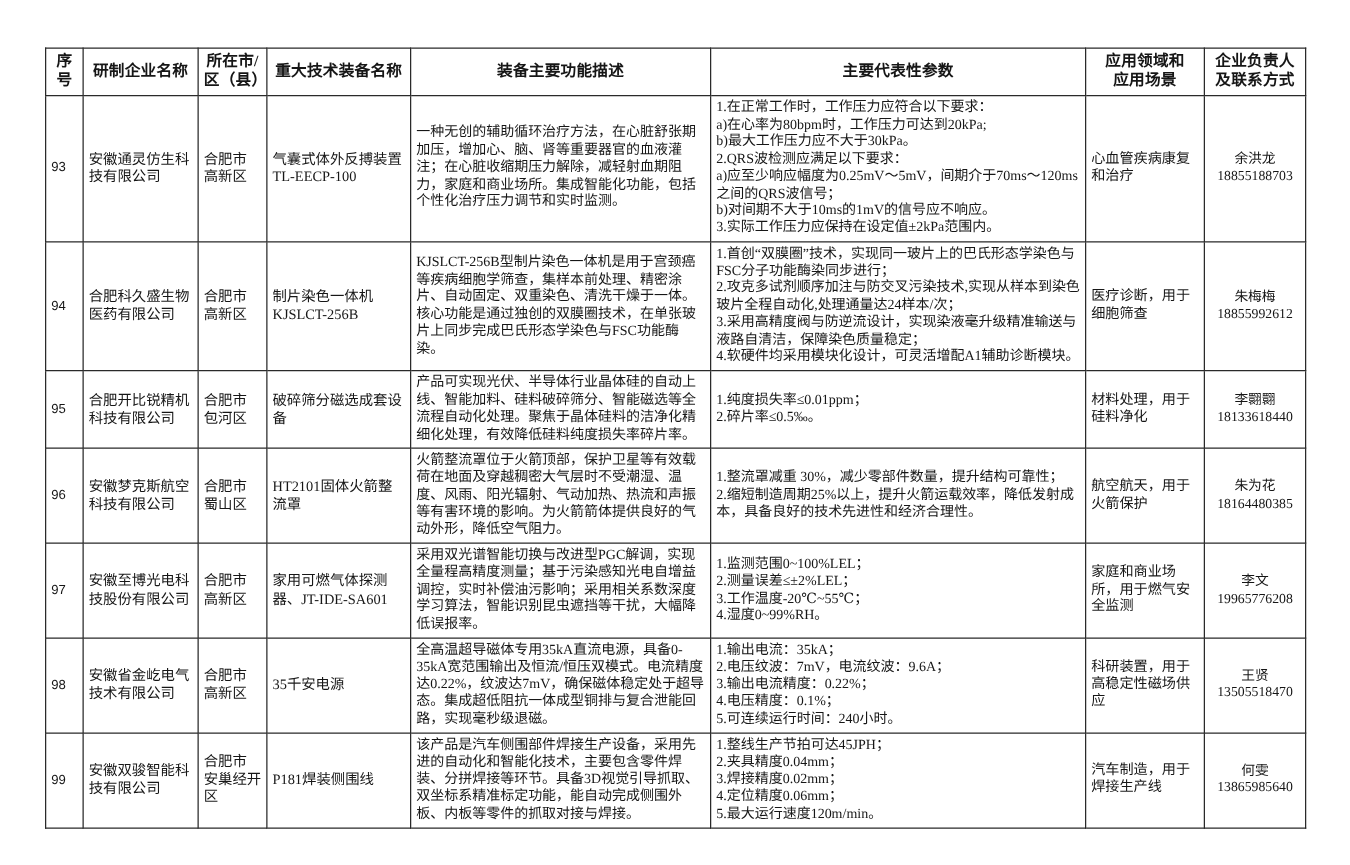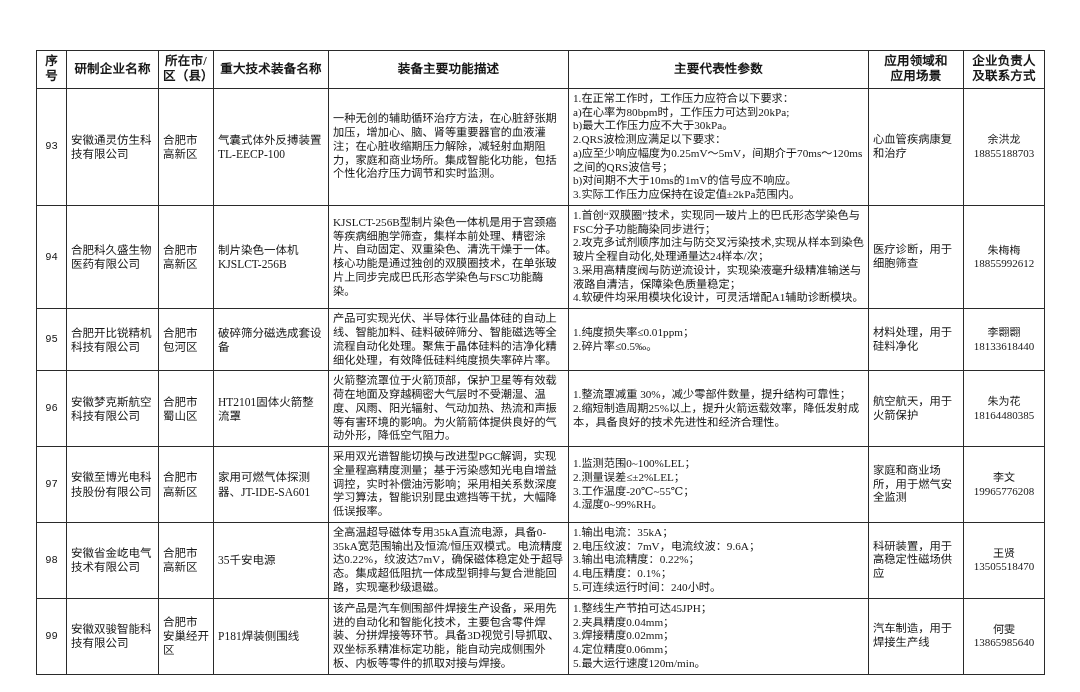--- a/index.html
+++ b/index.html
@@ -13,21 +13,21 @@
     height: 692px;
     font-family: "Liberation Serif", "DejaVu Serif", serif;
     color: #161616;
     overflow: hidden;
   }
   .page {
     position: relative;
     width: 1080px;
     height: 692px;
     box-sizing: border-box;
-    padding: 50px 36px 0 36px;
+    padding: 38px 36px 0 36px;
   }
   table.equipment-table {
     width: 1008px;
     border-collapse: collapse;
     table-layout: fixed;
     border: 1.1px solid #1b1b1b;
   }
   table.equipment-table th,
   table.equipment-table td {
     border: 0.9px solid #2a2a2a;
@@ -50,23 +50,22 @@
   .col-idx      { width: 30px; }
   .col-company  { width: 92px; }
   .col-city     { width: 55px; }
   .col-equip    { width: 115px; }
   .col-desc     { width: 240px; }
   .col-param    { width: 300px; }
   .col-field    { width: 95px; }
   .col-contact  { width: 81px; }
 
   td.cell-index {
-    text-align: center;
     font-size: 10.5px;
-    font-family: Liberation Mono, monospace;
+    font-family: Liberation Sans, sans-serif;
   }
   td.cell-company,
   td.cell-city,
   td.cell-equip {
     font-size: 11.5px;
     text-align: left;
   }
   td.cell-city { text-align: left; }
   td.cell-desc,
   td.cell-param {

